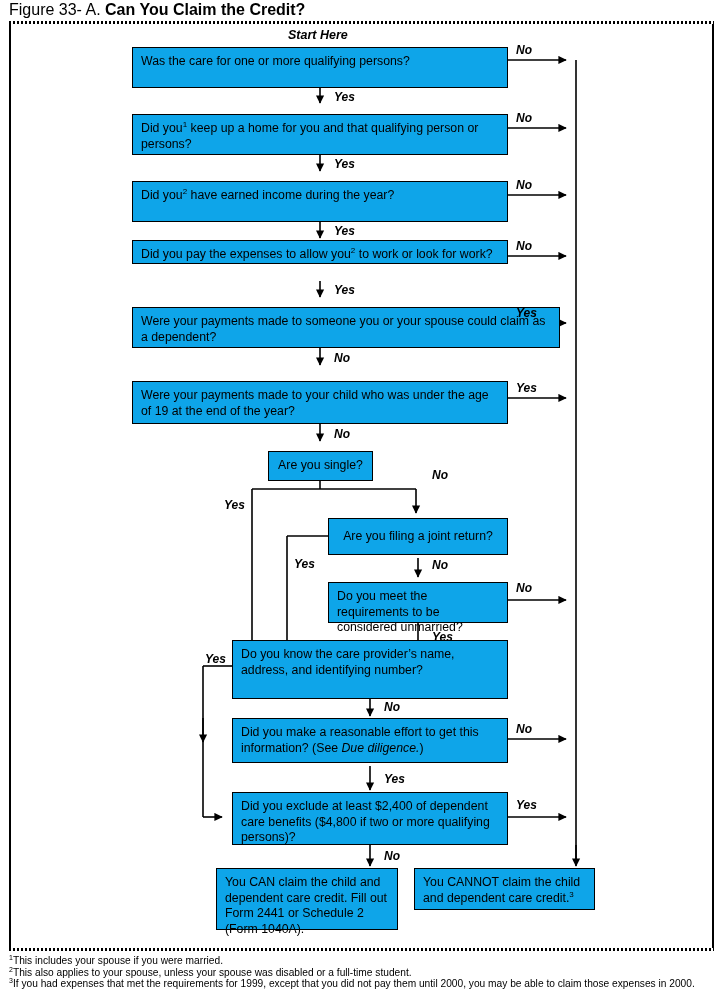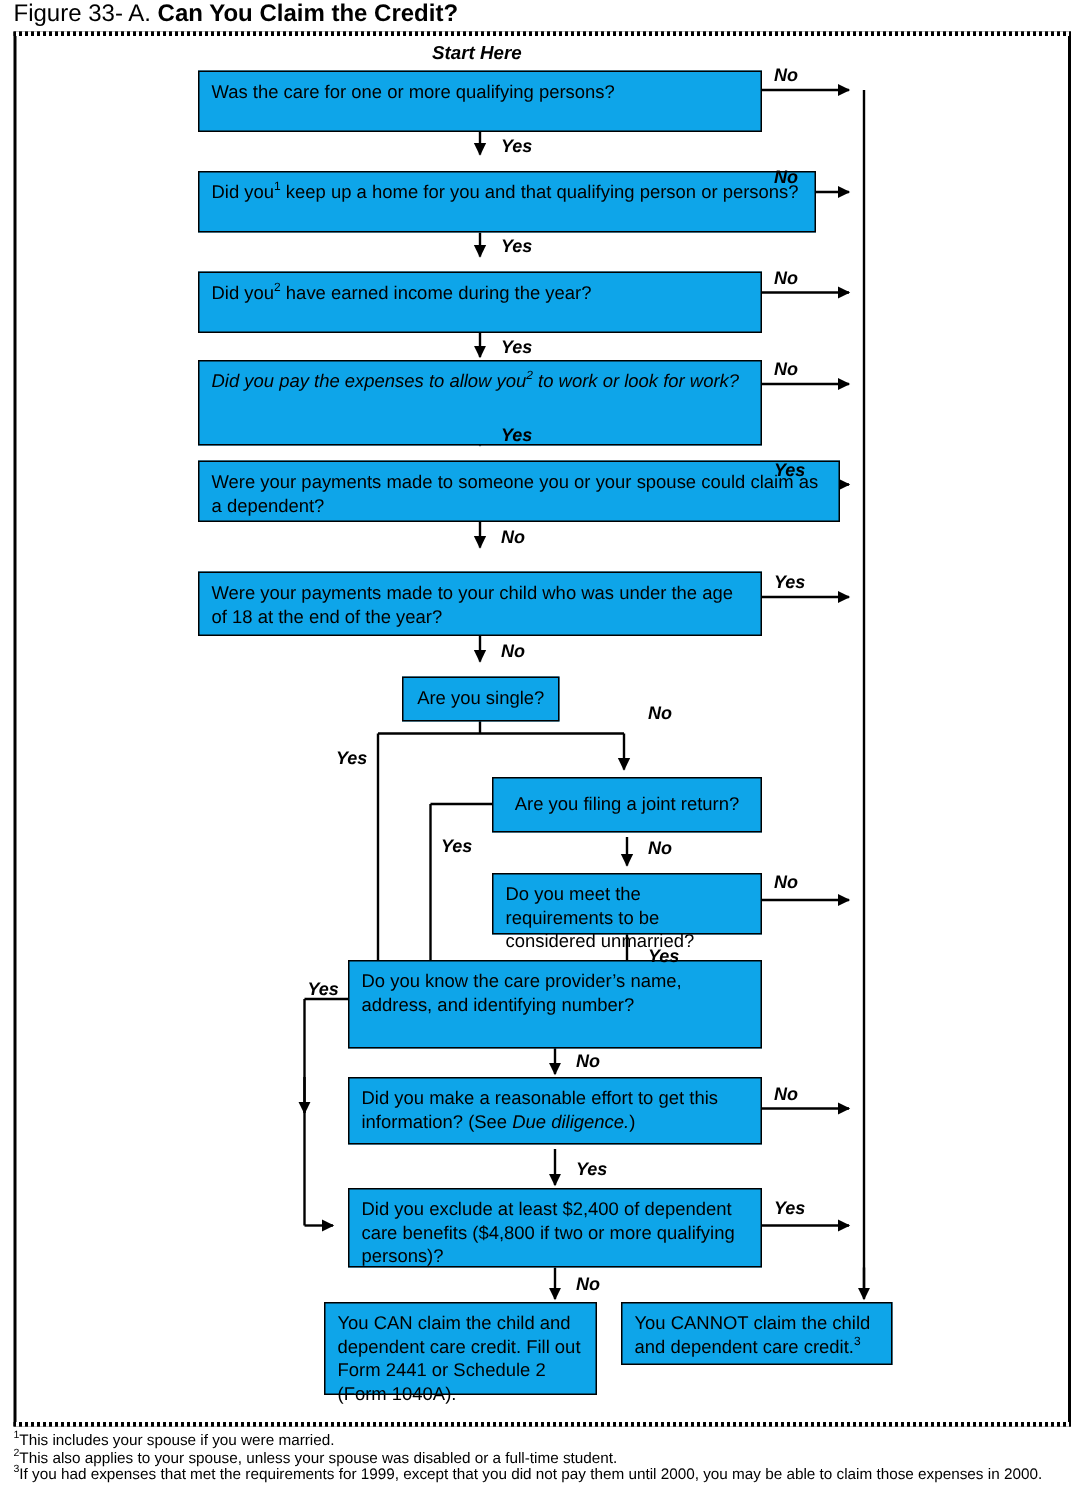--- a/index.html
+++ b/index.html
@@ -100,38 +100,38 @@
     <line x1="203" y1="718" x2="203" y2="742" marker-end="url(#ah)"></line>
   </g>
 </svg>
 
 <div class="startlab" style="left:288px;top:28px;">Start Here</div>
 
 <div class="box" style="left:132px;top:47px;width:376px;height:41px;">
   <span>Was the care for one or more qualifying persons?</span>
 </div>
 
-<div class="box" style="left:132px;top:114px;width:412px;height:41px;">
+<div class="box" style="left:132px;top:114px;width:376px;height:41px;">
   <span>Did you</span><sup>1</sup><span> keep up a home for you and that qualifying person or persons?</span>
 </div>
 
 <div class="box" style="left:132px;top:181px;width:376px;height:41px;">
   <span>Did you</span><sup>2</sup><span> have earned income during the year?</span>
 </div>
 
-<div class="box" style="left:132px;top:240px;width:376px;height:57px;font-style:italic;">
+<div class="box" style="left:132px;top:240px;width:376px;height:24px;">
   <span>Did you pay the expenses to allow you</span><sup>2</sup><span> to work or look for work?</span>
 </div>
 
 <div class="box" style="left:132px;top:307px;width:428px;height:41px;">
   <span>Were your payments made to someone you or your spouse could claim as a dependent?</span>
 </div>
 
 <div class="box" style="left:132px;top:381px;width:376px;height:43px;">
-  <span>Were your payments made to your child who was under the age of 18 at the end of the year?</span>
+  <span>Were your payments made to your child who was under the age of 19 at the end of the year?</span>
 </div>
 
 <div class="box ctr" style="left:268px;top:451px;width:105px;height:30px;">
   <span>Are you single?</span>
 </div>
 
 <div class="box ctr" style="left:328px;top:518px;width:180px;height:37px;">
   <span>Are you filing a joint return?</span>
 </div>
 

